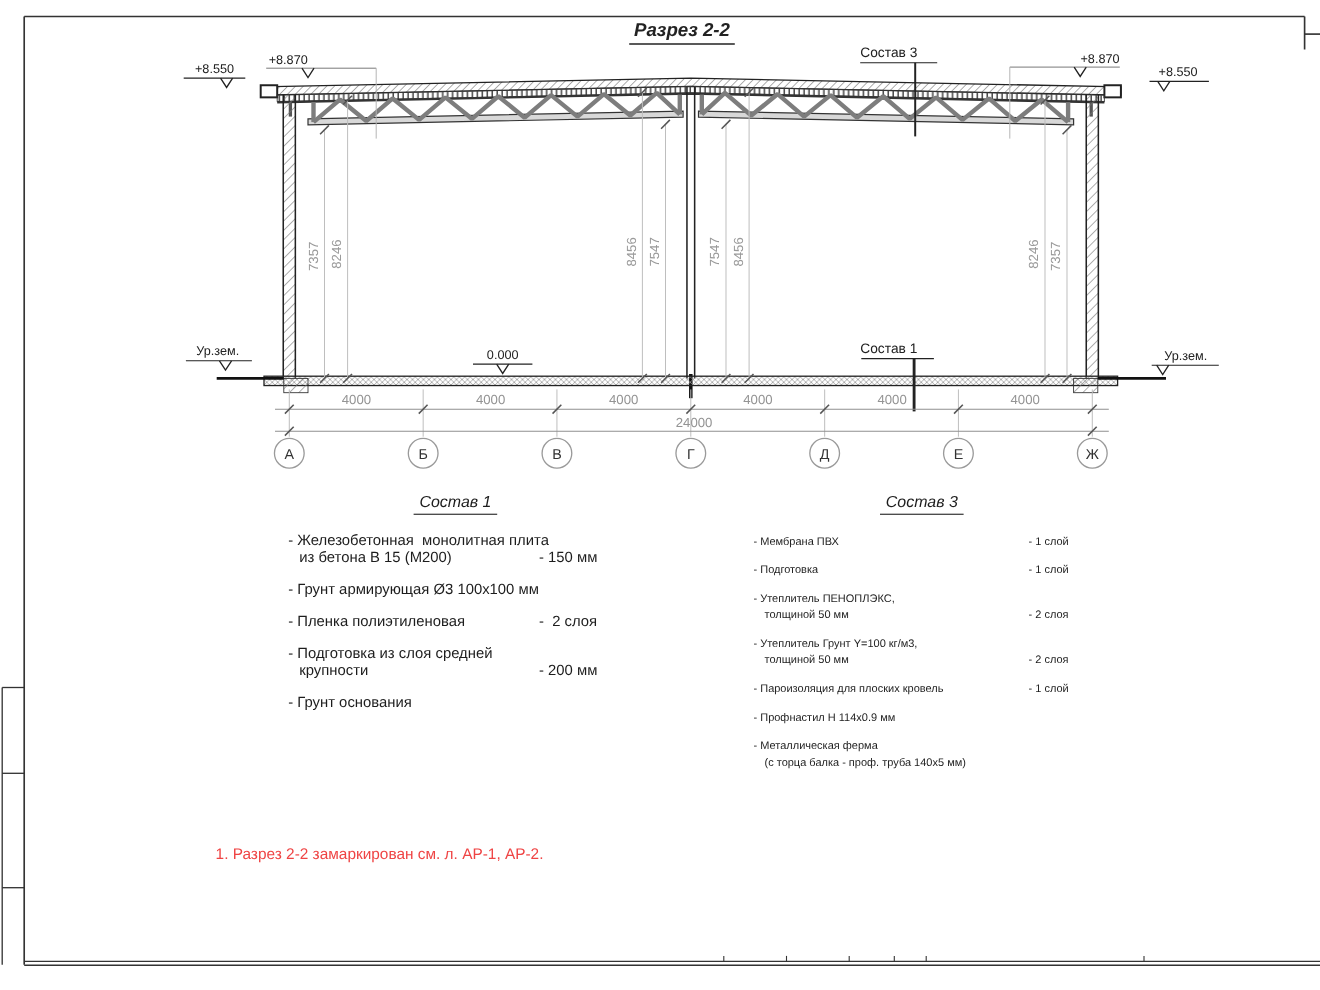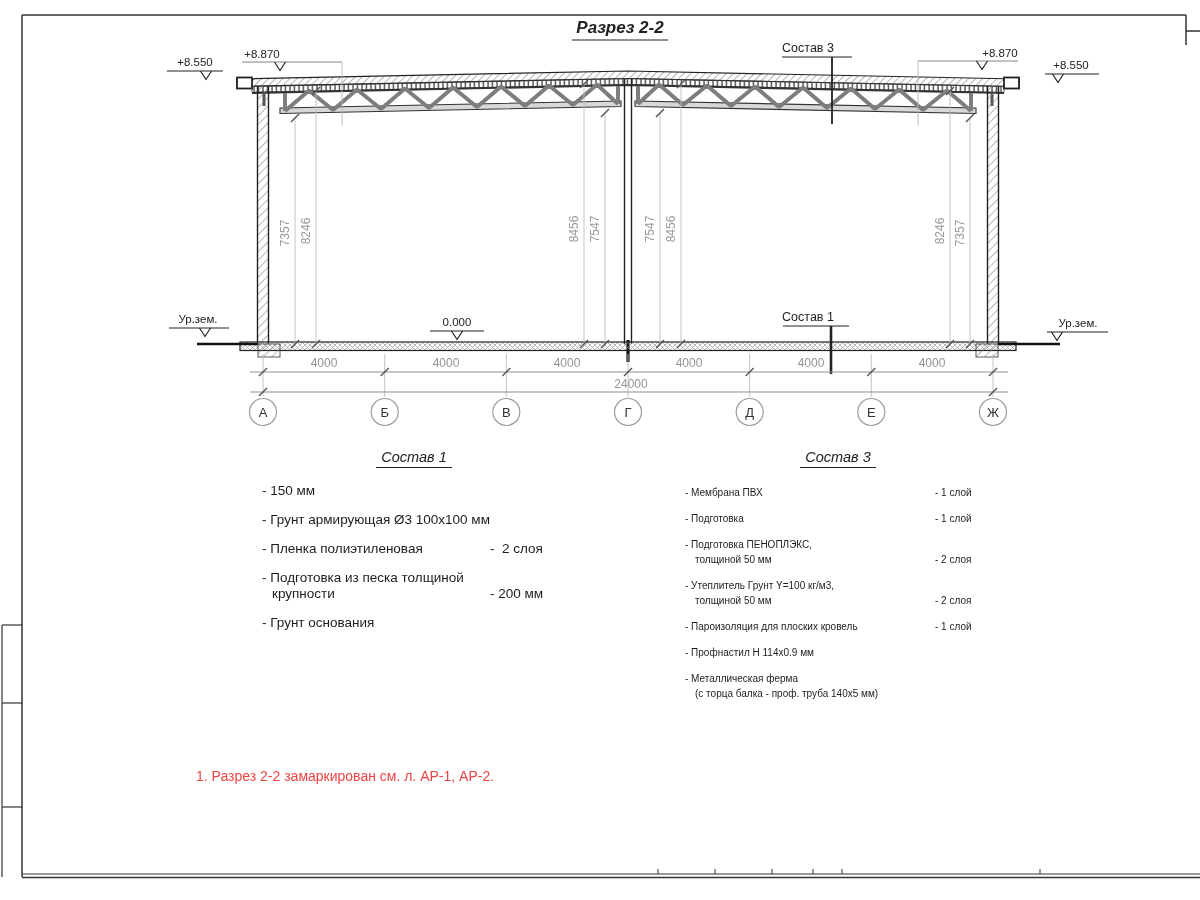--- a/index.html
+++ b/index.html
@@ -257,37 +257,41 @@
     <text class="t-grid" x="749.7" y="417" text-anchor="middle">Д</text>
     <text class="t-grid" x="871.3" y="417" text-anchor="middle">Е</text>
     <text class="t-grid" x="993" y="417" text-anchor="middle">Ж</text>
   </g>
 </svg>
 
 <div class="spec" id="spec1">
   <div class="spec-head"><span>Состав 1</span></div>
   <div class="spec-items">
     <div class="spec-item">
+      <div class="lbl">
+            <div>- Железобетонная  монолитная плита</div>
+            <div class="cont">из бетона В 15 (М200)</div>
+          </div>
       <div class="val">- 150 мм</div>
     </div>
     <div class="spec-item">
       <div class="lbl">
             <div>- Грунт армирующая Ø3 100х100 мм</div>
           </div>
       <div class="val"></div>
     </div>
     <div class="spec-item">
       <div class="lbl">
             <div>- Пленка полиэтиленовая</div>
           </div>
       <div class="val">-  2 слоя</div>
     </div>
     <div class="spec-item">
       <div class="lbl">
-            <div>- Подготовка из песка толщиной</div>
+            <div>- Подготовка из слоя средней</div>
             <div class="cont">крупности</div>
           </div>
       <div class="val">- 200 мм</div>
     </div>
     <div class="spec-item">
       <div class="lbl">
             <div>- Грунт основания</div>
           </div>
       <div class="val"></div>
     </div>
@@ -304,21 +308,21 @@
       <div class="val">- 1 слой</div>
     </div>
     <div class="spec-item">
       <div class="lbl">
             <div>- Подготовка</div>
           </div>
       <div class="val">- 1 слой</div>
     </div>
     <div class="spec-item">
       <div class="lbl">
-            <div>- Подготовка ПЕНОПЛЭКС,</div>
+            <div>- Утеплитель ПЕНОПЛЭКС,</div>
             <div class="cont">толщиной 50 мм</div>
           </div>
       <div class="val">- 2 слоя</div>
     </div>
     <div class="spec-item">
       <div class="lbl">
             <div>- Утеплитель Грунт Y=100 кг/м3,</div>
             <div class="cont">толщиной 50 мм</div>
           </div>
       <div class="val">- 2 слоя</div>

